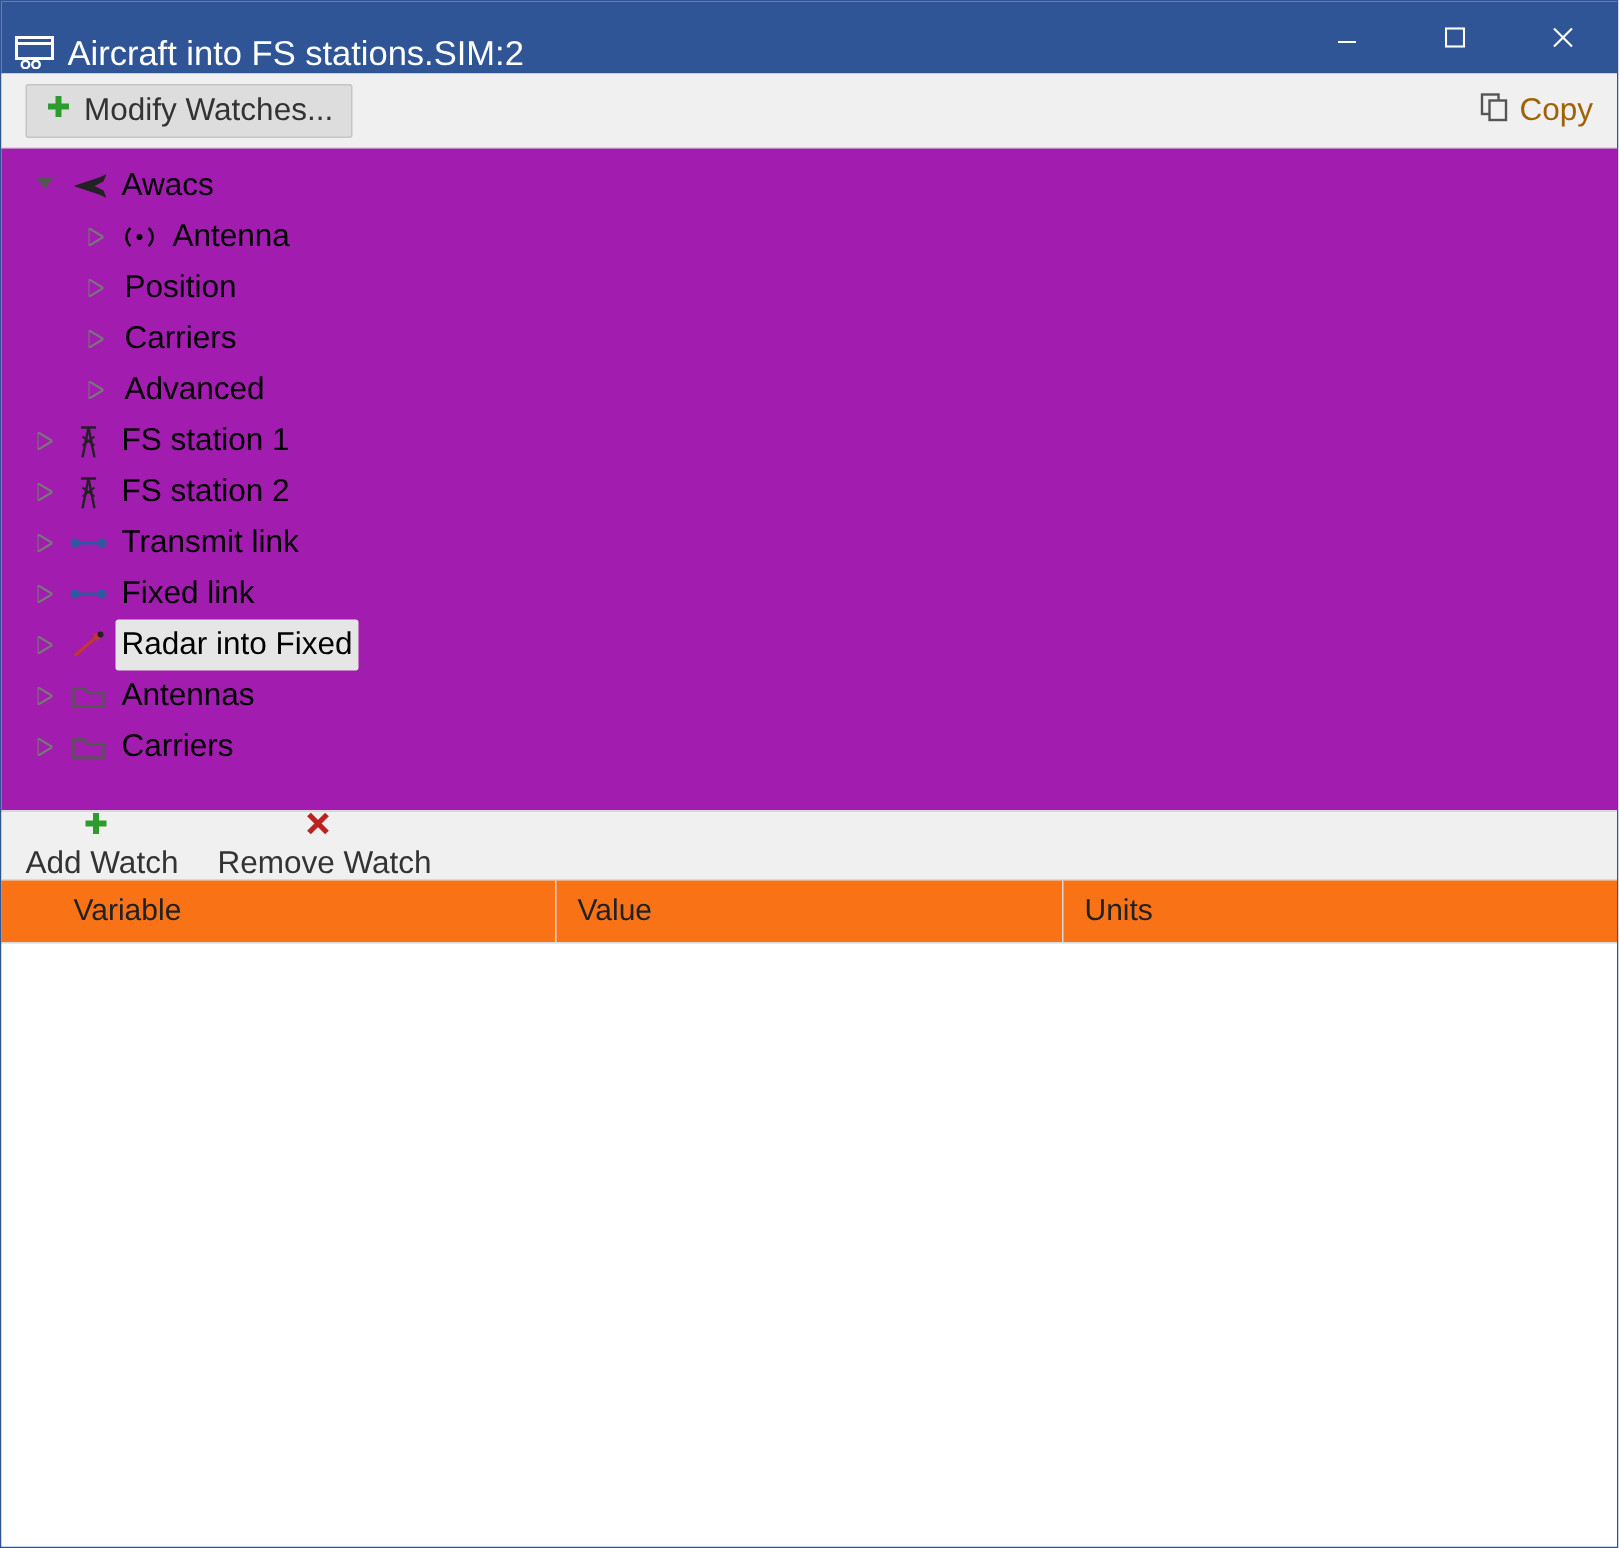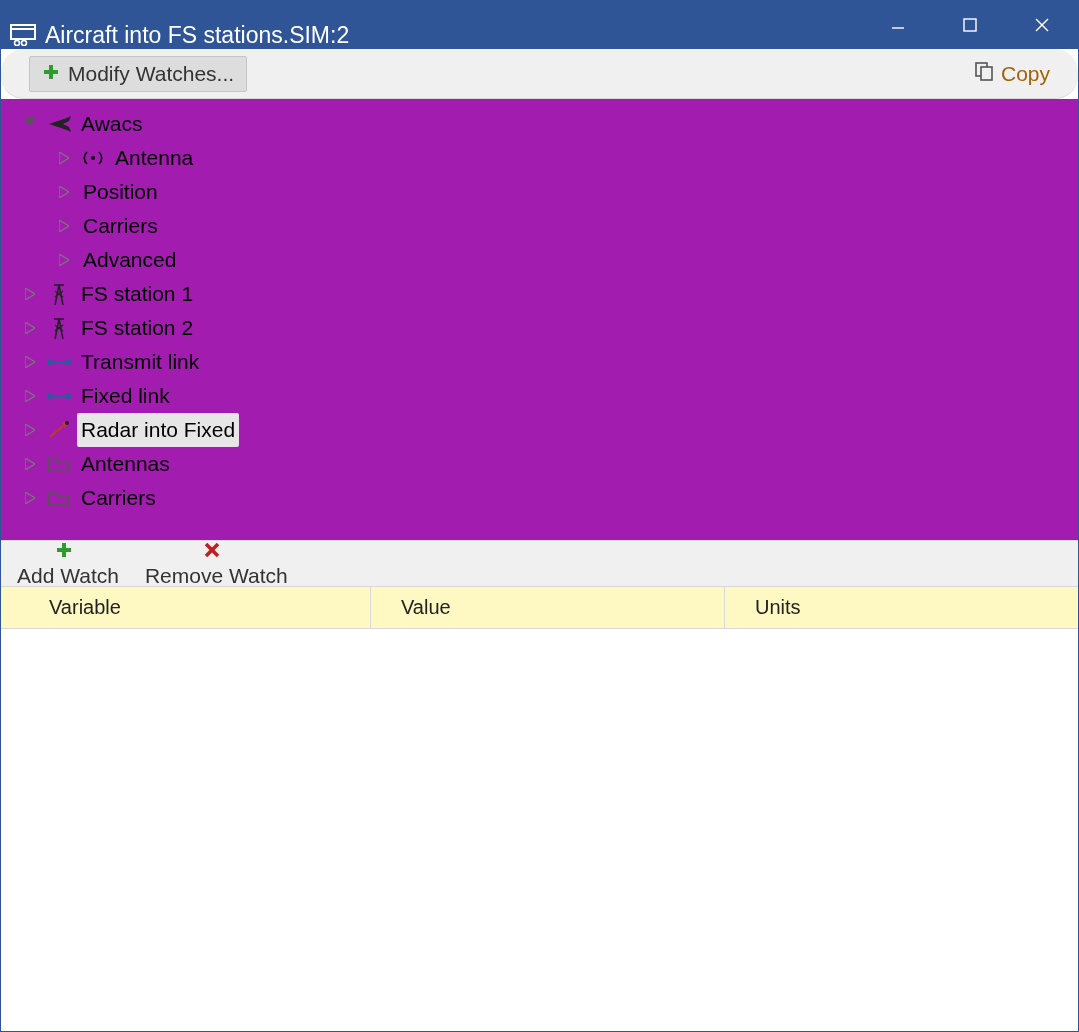--- a/index.html
+++ b/index.html
@@ -55,22 +55,21 @@
   .win-btn svg { display:block; }
 
   
   .toolbar {
     height: 50px;
     background: #f0f0f0;
     border-bottom: 1px solid #d8d8d8;
     display: flex;
     align-items: center;
     flex-shrink: 0;
-    padding: 0 24px;
-    border-radius: 23px;
+    padding: 0 12px;
   }
   .btn-modify-watches {
     height: 36px;
     display: flex;
     align-items: center;
     padding: 0 12px;
     background: #ddd;
     border: 1px solid #c5c5c5;
     font-size: 21px;
     color: #333;
@@ -137,28 +136,27 @@
   }
   .wt-btn {
     display:flex; align-items:center;
     margin-right: 26px;
     flex-direction: column;
   }
   .wt-btn .ico { margin-right: 8px; }
 
   .watch-header {
     height: 42px;
-    background: #fef9c3;
+    background: #f97316;
     border-bottom: 1px solid #d8d8d8;
     display: flex;
     align-items: stretch;
     font-size: 20px;
     color: #222;
     flex-shrink: 0;
-    gap: 16px;
   }
   .watch-header .col {
     display:flex; align-items:center;
     padding-left: 14px;
     border-right: 1px solid #d8d8d8;
   }
   .watch-header .col:last-child { border-right:none; }
   .col-variable { width: 370px; padding-left: 48px !important; }
   .col-value    { width: 338px; }
   .col-units    { flex:1; }

